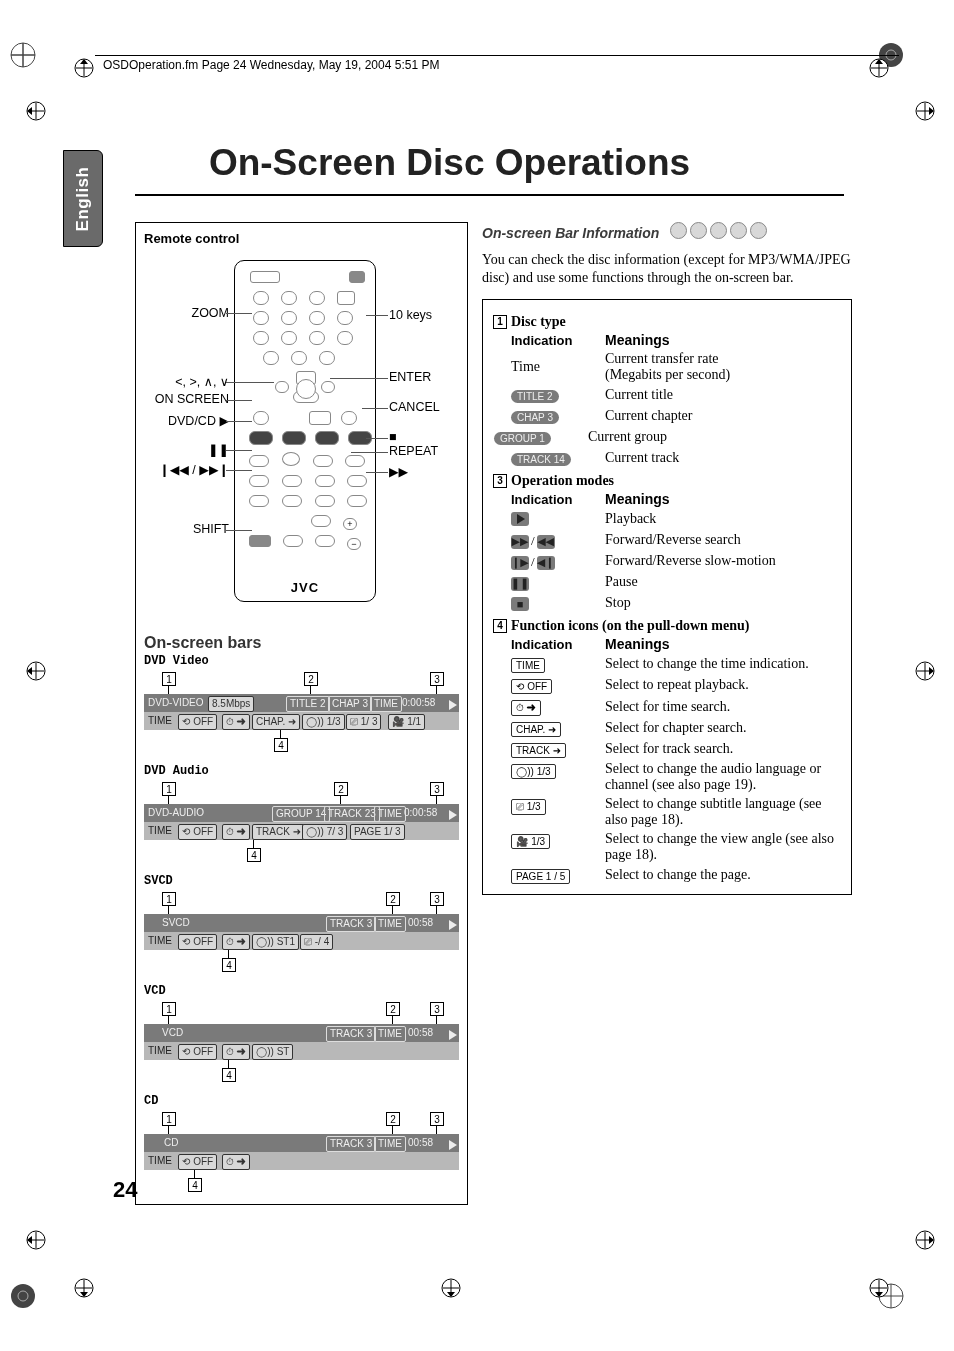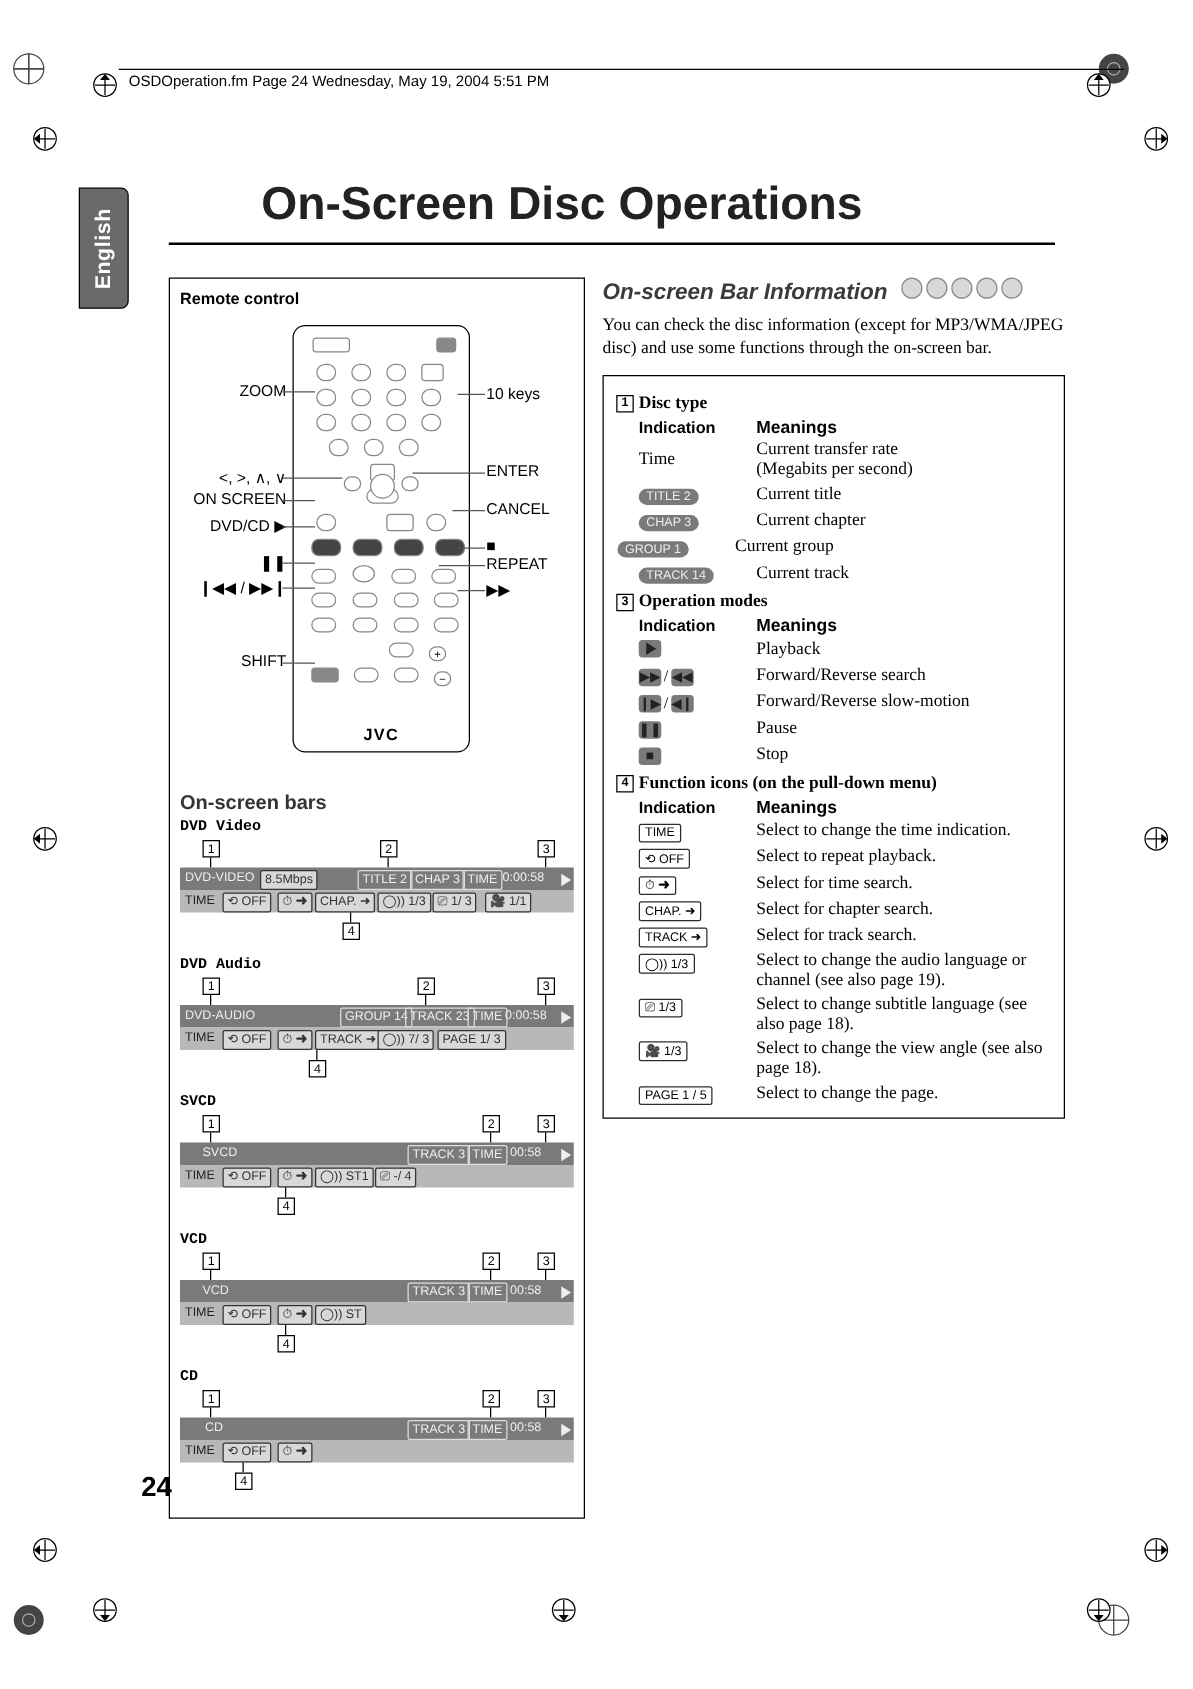--- a/index.html
+++ b/index.html
@@ -8,21 +8,21 @@
   .corner-icon svg{display:block;}
   .crop-arrow{position:absolute;}
   .crop-arrow svg{display:block;}
   .header-rule{position:absolute;left:95px;right:55px;top:55px;border-bottom:1px solid #000;height:0;}
   .header-text{position:absolute;left:103px;top:58px;font-size:12px;font-family:Arial,Helvetica,sans-serif;}
   .side-tab{position:absolute;left:63px;top:150px;width:38px;height:95px;background:#6a6a6a;border:1px solid #000;border-top-right-radius:6px;border-bottom-right-radius:6px;}
   .side-tab span{position:absolute;left:50%;top:50%;transform:translate(-50%,-50%) rotate(-90deg);font-family:Arial,Helvetica,sans-serif;font-weight:bold;color:#fff;font-size:17px;letter-spacing:.5px;}
   .title{position:absolute;left:0;right:55px;text-align:center;top:142px;font-family:Arial,Helvetica,sans-serif;font-weight:bold;font-size:37px;color:#222;}
   .title-underline{position:absolute;left:135px;right:110px;top:194px;border-bottom:2px solid #000;}
   .left-box, .right-area{position:absolute;}
-  .left-box{left:135px;top:222px;width:315px;border:1px solid #000;padding:6px 8px 20px;}
+  .left-box{left:135px;top:222px;width:315px;border:1px solid #000;padding:6px 8px 10px;}
   .section-label{font-family:Arial,Helvetica,sans-serif;font-weight:bold;font-size:13px;margin:2px 0 6px 0;}
   .remote-diagram{position:relative;height:370px;}
   .remote-body{position:absolute;left:90px;top:8px;width:140px;height:340px;border:1px solid #000;border-radius:10px;background:#fff;}
   .btn-grid{position:absolute;}
   .ob{display:inline-block;border:1px solid #888;border-radius:50%;background:#fff;}
   .rb{display:inline-block;border:1px solid #888;border-radius:6px;}
   .cap{position:absolute;font-family:Arial,Helvetica,sans-serif;font-size:12.5px;white-space:nowrap;}
   .lead{position:absolute;height:1px;background:#555;}
   .cap-right{left:245px;}
   .cap-left{text-align:right;}
@@ -36,21 +36,21 @@
   .vline{position:absolute;width:1px;background:#000;height:8px;}
   .bar{position:relative;height:18px;background:#7a7a7a;color:#eee;font-family:Arial,Helvetica,sans-serif;font-size:10px;line-height:18px;}
   .bar2{position:relative;height:18px;background:#b8b8b8;color:#222;font-family:Arial,Helvetica,sans-serif;font-size:10px;line-height:18px;}
   .seg{position:absolute;top:2px;height:14px;line-height:14px;}
   .chip{border:1px solid #ddd;border-radius:2px;padding:0 3px;font-size:10px;color:#eee;}
   .chip-box{border:1px solid #333;border-radius:2px;padding:0 3px;background:#d8d8d8;color:#333;font-size:10px;}
   .play-tri{width:0;height:0;border-top:5px solid transparent;border-bottom:5px solid transparent;border-left:8px solid #222;display:inline-block;vertical-align:middle;margin-left:2px;}
   .num-bottom{position:relative;height:24px;}
   
   .right-area{left:482px;top:222px;width:370px;}
-  .right-h{font-family:Arial,Helvetica,sans-serif;font-weight:bold;font-style:italic;font-size:18px;color:#3b3b3b;display:inline-block;vertical-align:middle;}
+  .right-h{font-family:Arial,Helvetica,sans-serif;font-weight:bold;font-style:italic;font-size:14px;color:#3b3b3b;display:inline-block;vertical-align:middle;}
   .dots{display:inline-block;vertical-align:middle;margin-left:4px;}
   .dot{width:15px;height:15px;border:1px solid #888;border-radius:50%;background:#d8d8d8;display:inline-block;margin-left:3px;}
   .right-para{font-size:14px;margin-top:8px;line-height:1.3;}
   .right-box{border:1px solid #000;margin-top:12px;padding:8px 10px 10px;}
   .row{display:flex;align-items:center;gap:6px;margin-top:3px;}
   .row.head{margin-top:2px;font-weight:bold;font-family:Arial,Helvetica,sans-serif;font-size:13px;}
   .ind-col{flex:0 0 88px;}
   .mean-col{flex:1;font-size:14px;}
   .sec-head{font-weight:bold;font-size:14px;margin-top:6px;}
   .numtag{border:1px solid #000;width:12px;height:12px;display:inline-flex;align-items:center;justify-content:center;font-family:Arial,Helvetica,sans-serif;font-size:10px;margin-right:4px;position:relative;top:-1px;}

